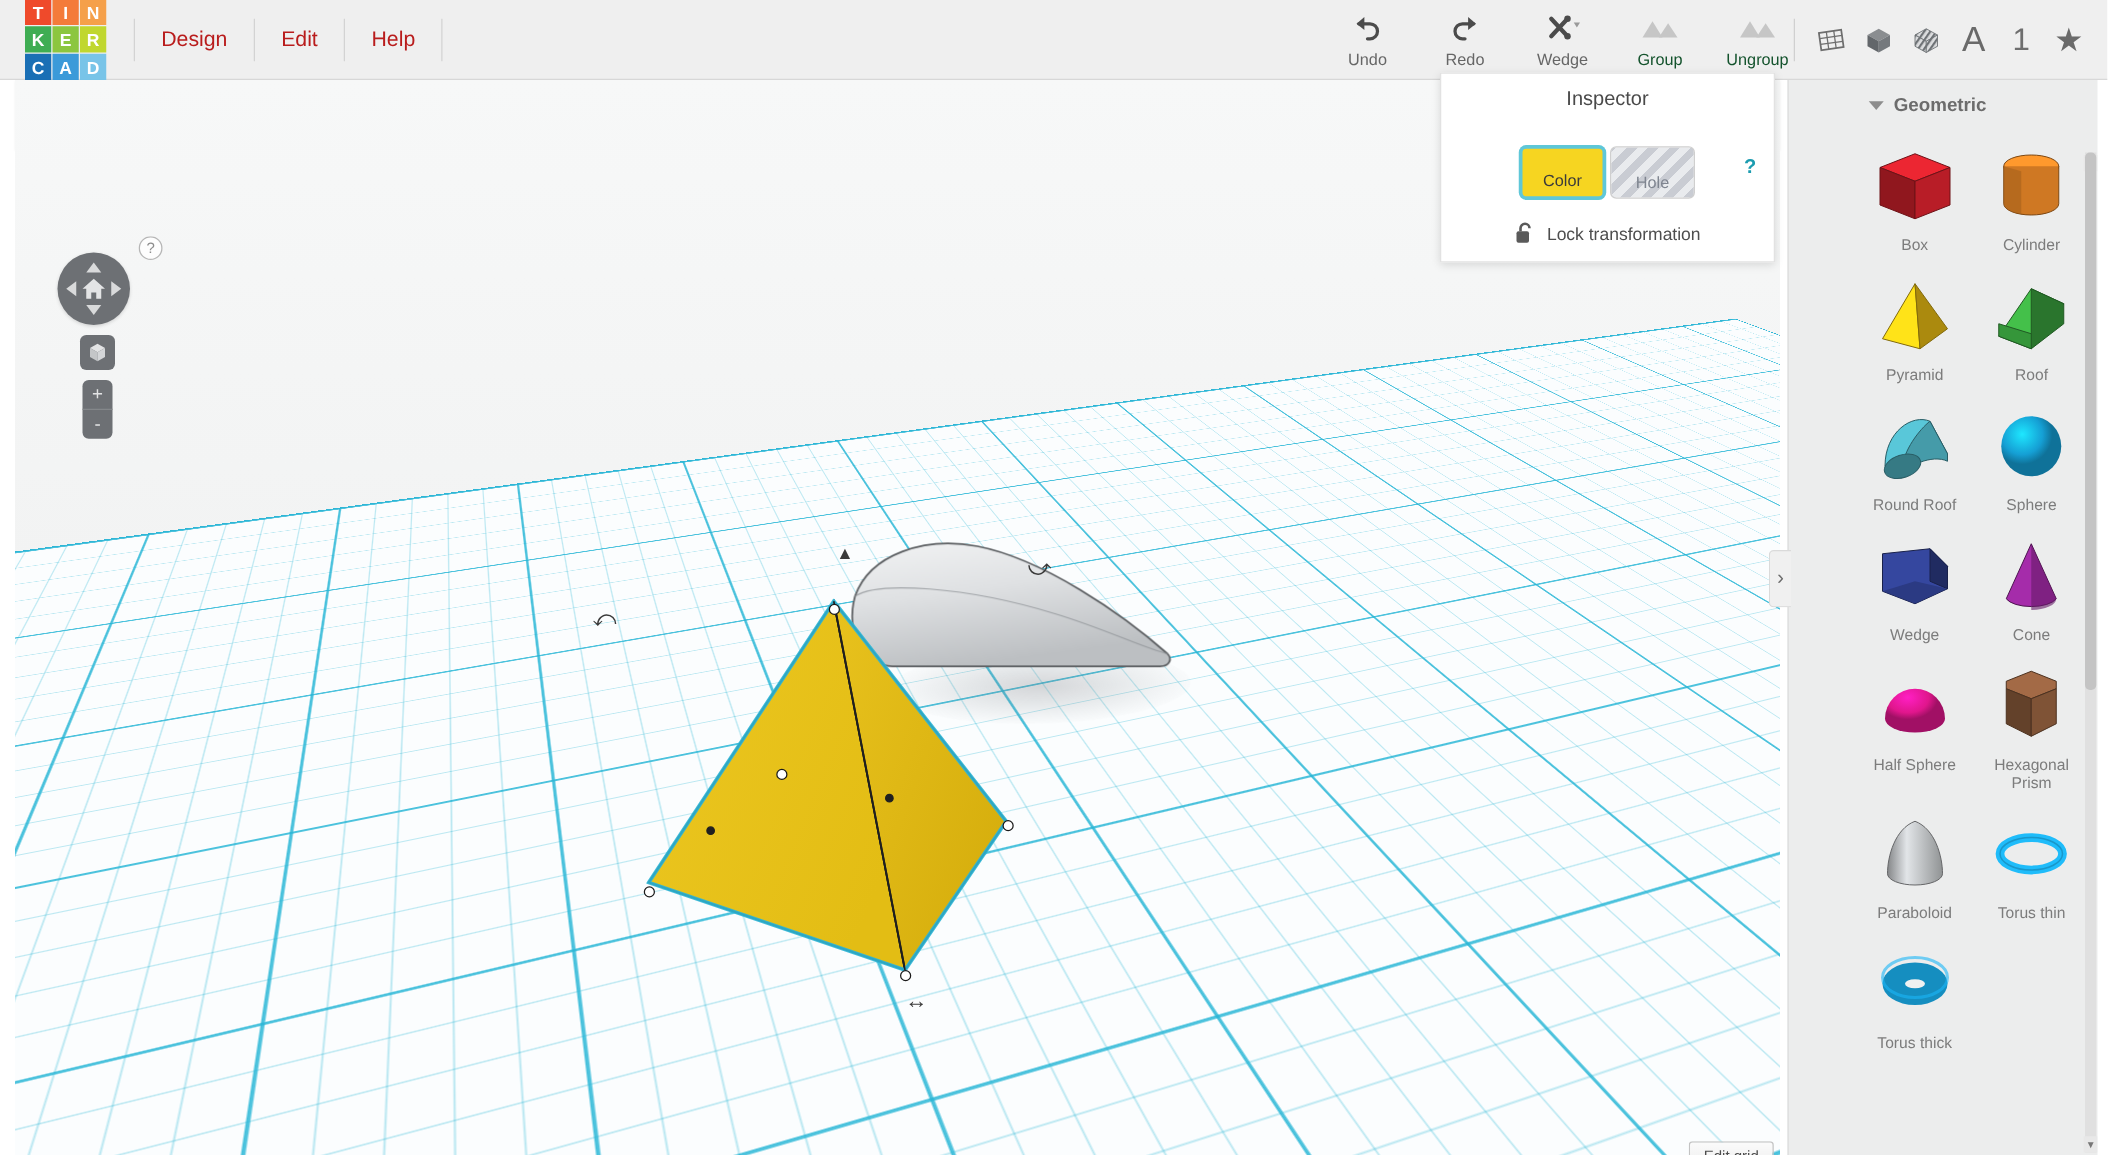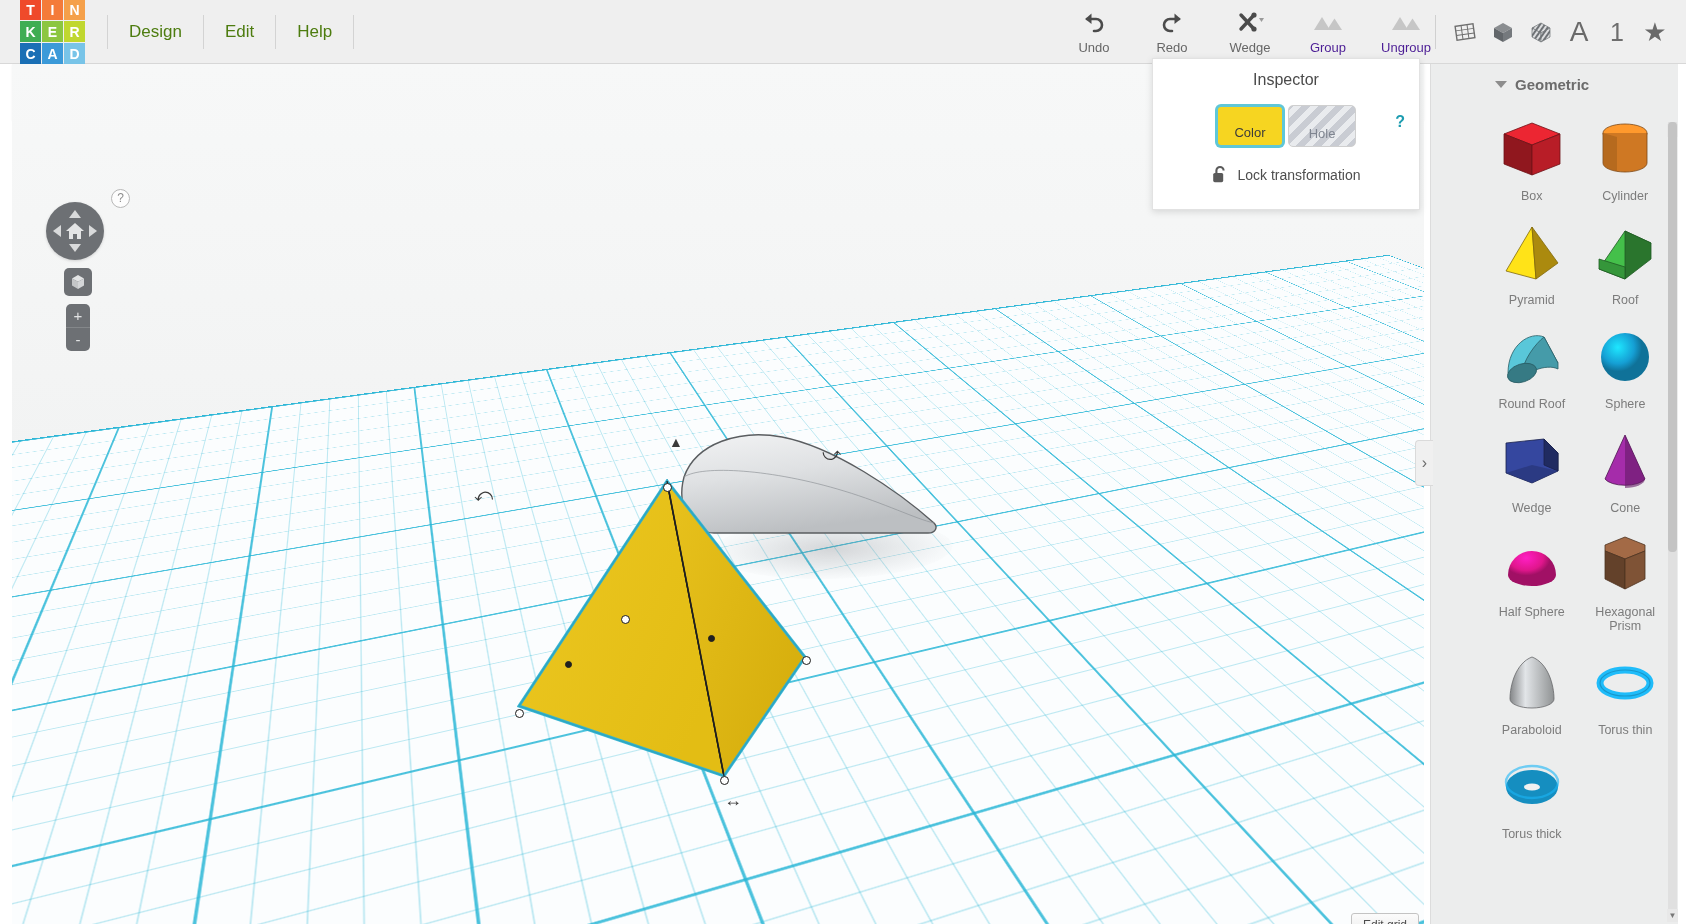--- a/index.html
+++ b/index.html
@@ -26,34 +26,34 @@
     gap: 1px;
   }
   .logo span {
     display: flex; align-items: center; justify-content: center;
     color: #fff; font-weight: bold; font-size: 14px;
     font-family: "Liberation Sans", sans-serif;
   }
   .menu-group { display: flex; align-items: center; margin-left: 22px; height: 34px; }
   .menu-item {
     padding: 0 21px; height: 34px; line-height: 34px;
-    font-size: 17px; color: #4d7c0f; cursor: pointer;
+    font-size: 17px; color: #b91c1c; cursor: pointer;
     border-right: 1px solid #d3d3d3;
   }
   .menu-item:first-child { border-left: 1px solid #d3d3d3; }
 
   .tool-group { position: absolute; left: 1055px; top: 0; height: 64px; display: flex; align-items: center; }
   .tool {
     width: 78px; height: 60px; display: flex; flex-direction: column;
     align-items: center; justify-content: center; cursor: pointer; position: relative;
   }
   .tool .ic { height: 26px; display: flex; align-items: center; justify-content: center; }
   .tool .lb { font-size: 13px; color: #666; margin-top: 5px; }
   .tool.disabled { cursor: default; }
-  .tool.disabled .lb { color: #4c1d95; }
+  .tool.disabled .lb { color: #14532d; }
 
   .vtools { position: absolute; left: 1425px; top: 0; height: 64px; display: flex; align-items: center; }
   .vtools .sep { width: 1px; height: 34px; background: #d0d0d0; margin: 0 10px; }
   .vbtn {
     width: 38px; height: 44px; display: flex; align-items: center; justify-content: center;
     cursor: pointer; color: #6e6e6e;
   }
   .vbtn.txt { font-size: 28px; color: #6a6a6a; font-family: "Liberation Sans", sans-serif; }
   .vbtn.num { font-size: 25px; }
   .vbtn.star { font-size: 26px; color: #6a6a6a; }
@@ -155,21 +155,21 @@
   }
 
   
   .inspector {
     position: absolute; left: 1152px; top: 58px; width: 268px; height: 152px;
     background: #fff; border: 1px solid #e2e2e2;
     box-shadow: 0 2px 7px rgba(0,0,0,0.13);
     z-index: 20;
   }
   .insp-title { text-align: center; font-size: 16px; color: #4a4a4a; margin-top: 12px; }
-  .insp-row { display: flex; justify-content: center; gap: 4px; margin-top: 16px; position: relative; }
+  .insp-row { display: flex; justify-content: center; gap: 4px; margin-top: 28px; position: relative; }
   .swatch {
     width: 68px; height: 42px; border-radius: 5px; cursor: pointer;
     display: flex; align-items: flex-end; justify-content: center;
     padding-bottom: 5px; font-size: 13px; color: #3b3b3b;
     border: 1px solid #cfcfcf;
   }
   .swatch.color { background: #f6d521; border: 2px solid #5fc7d8; box-shadow: 0 0 0 1px #5fc7d8; }
   .swatch.hole {
     background: repeating-linear-gradient(-45deg, #c9ccd3 0px, #c9ccd3 6px, #e9ebee 6px, #e9ebee 12px);
     color: #7f8590;

